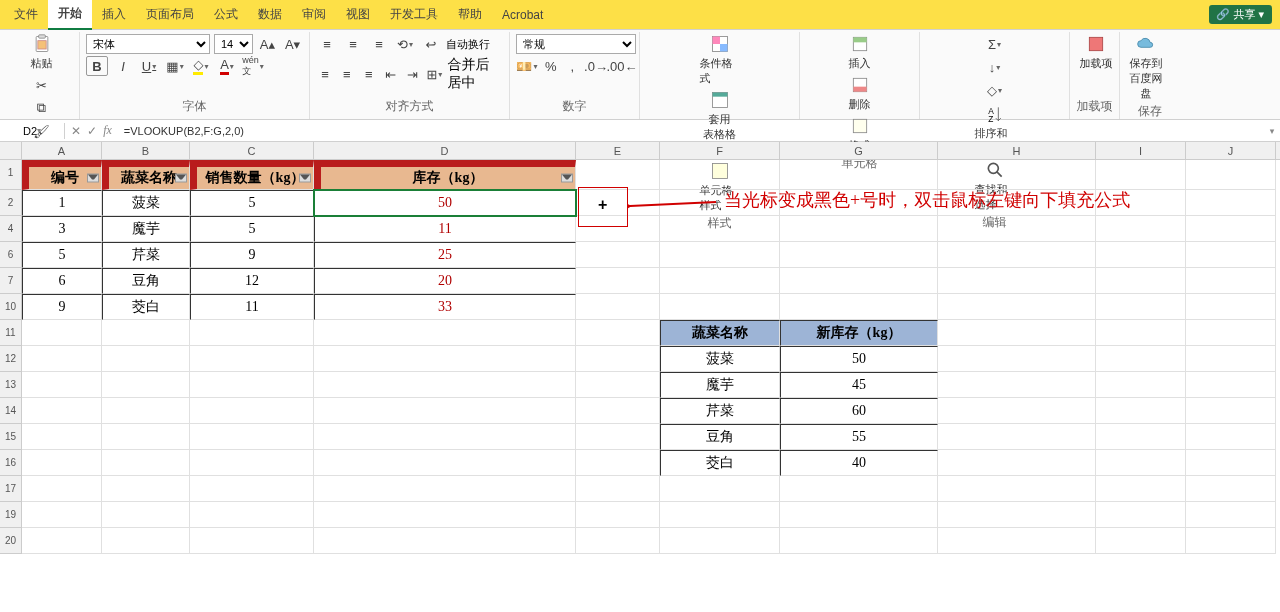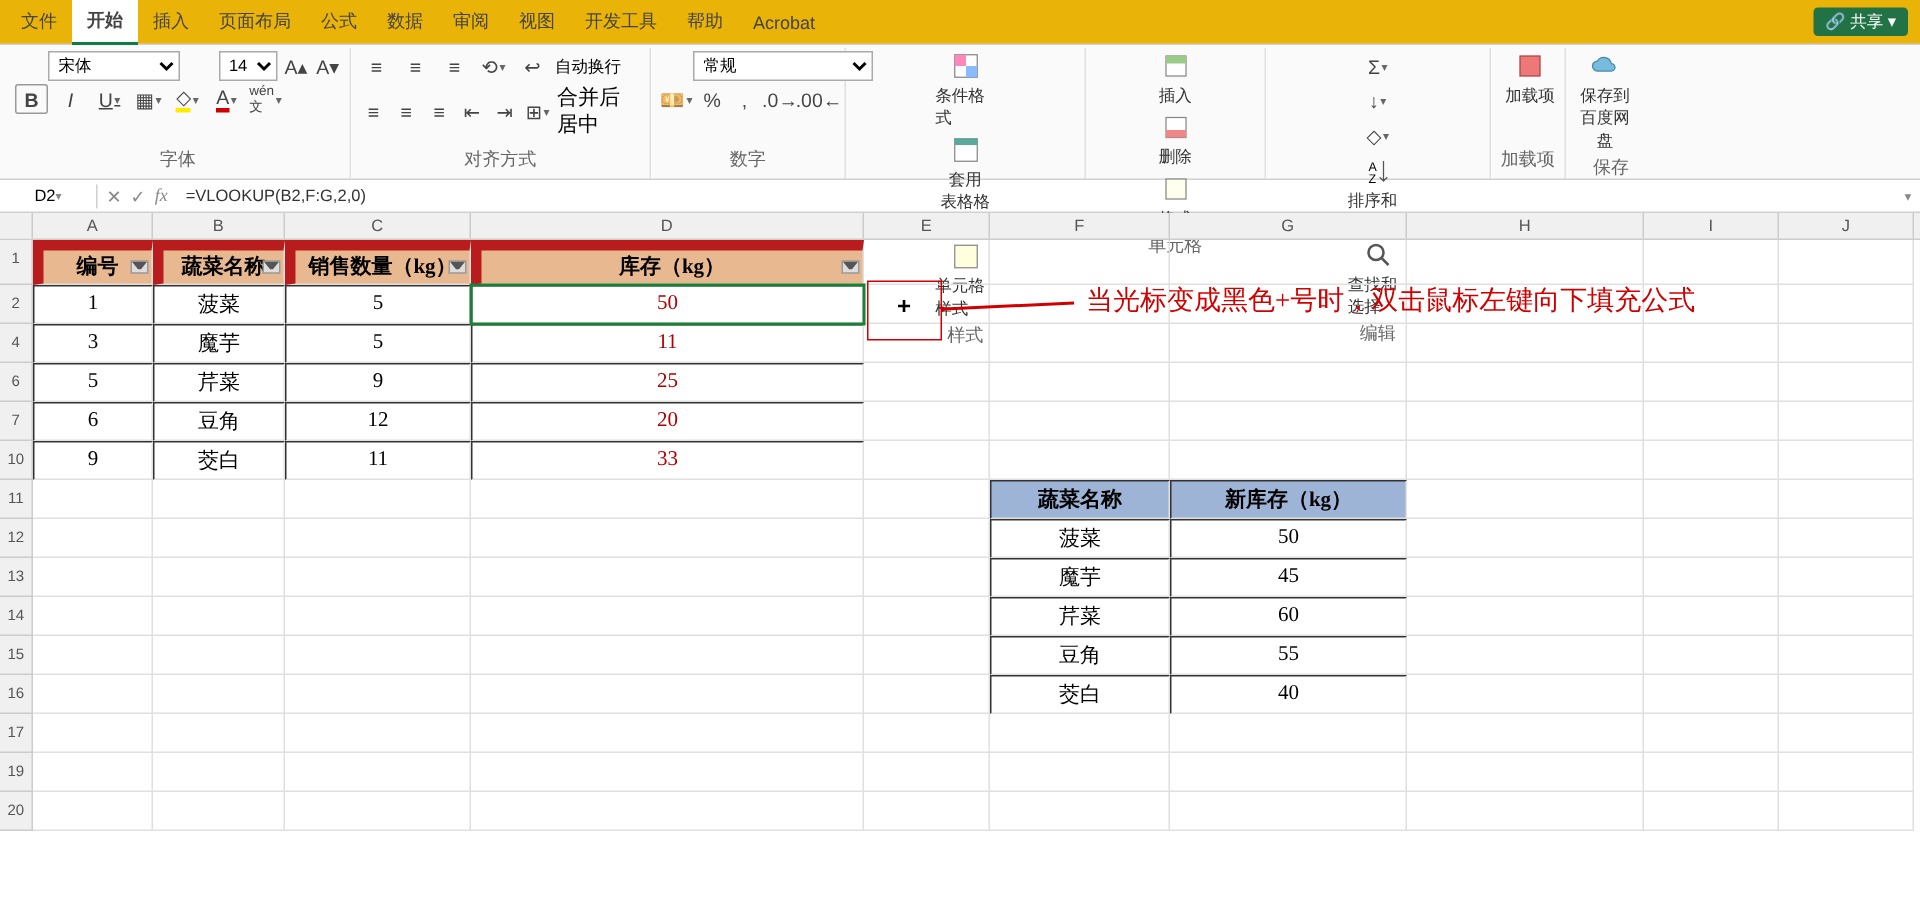--- a/index.html
+++ b/index.html
@@ -1,33 +1,33 @@
 <!DOCTYPE html>
 <html><head>
 <meta charset="utf-8">
 <style>
 * { margin: 0; padding: 0; box-sizing: border-box; }
 body { font-family: "Microsoft YaHei", sans-serif; font-size: 12px; background: #fff; width: 1280px; height: 612px; overflow: hidden; position: relative; }
 
 
-.menubar { display: flex; align-items: center; height: 30px; background: #eab308; border-bottom: 1px solid #d0d0d0; padding-left: 4px; text-align: center; }
+.menubar { display: flex; align-items: center; height: 30px; background: #fde047; border-bottom: 1px solid #d0d0d0; padding-left: 4px; text-align: center; }
 .menubar .mitem { padding: 6px 10px; color: #444; cursor: pointer; }
 .menubar .mitem.active { background: #fff; font-weight: bold; border-bottom: 2px solid #107c41; }
 .share-btn { margin-left: auto; margin-right: 8px; background: #217346; color: #fff; padding: 2px 8px; border-radius: 3px; font-size: 11px; cursor: pointer; }
 
 
 .ribbon { height: 90px; background: #fafafa; border-bottom: 1px solid #d0d0d0; display: flex; padding: 2px 4px 0 4px; }
 .rgroup { border-right: 1px solid #e0e0e0; padding: 2px 6px; display: flex; flex-direction: column; justify-content: space-between; position: relative; }
 .rgroup-body { display: flex; flex-direction: column; gap: 2px; flex: 1; }
 .rgroup-label { text-align: center; font-size: 12px; color: #666; padding: 2px 0; }
 .btn-big { display: flex; flex-direction: column; align-items: center; justify-content: center; width: 40px; cursor: pointer; font-size: 11px; color: #333; gap: 2px; }
 .btn-big svg { width: 20px; height: 20px; }
 .hstack { display: flex; gap: 4px; align-items: center; }
 .vstack { display: flex; flex-direction: column; gap: 3px; }
-.sel { border: 1px solid #aaa; background: #fff; height: 20px; font-size: 11px; padding: 0 2px; margin-left: 22px; }
+.sel { border: 1px solid #aaa; background: #fff; height: 20px; font-size: 11px; padding: 0 2px; }
 .iconbtn { width: 22px; height: 20px; border: 1px solid transparent; display: inline-flex; align-items: center; justify-content: center; cursor: pointer; color: #444; border-radius: 2px; font-size: 13px; }
 .iconbtn.drop::after { content: '▾'; font-size: 8px; margin-left: 1px; color: #666; }
 
 
 .fxbar { height: 22px; border-bottom: 1px solid #d0d0d0; display: flex; align-items: center; background: #fff; }
 .namebox { width: 65px; border-right: 1px solid #d0d0d0; padding: 2px 6px; font-size: 11px; display: flex; align-items: center; justify-content: center; }
 .namebox::after { content: '▾'; font-size: 8px; color: #888; }
 .fx-icons { display: flex; align-items: center; gap: 6px; padding: 0 6px; color: #888; font-size: 12px; }
 .fx-icons .fx { font-style: italic; font-family: serif; }
 .fx-input { flex: 1; padding: 2px 6px; font-size: 11px; color: #333; }
@@ -80,20 +80,38 @@
   <span class="mitem">审阅</span>
   <span class="mitem">视图</span>
   <span class="mitem">开发工具</span>
   <span class="mitem">帮助</span>
   <span class="mitem">Acrobat</span>
   <span class="share-btn">🔗 <span>共享</span> ▾</span>
 </div>
 
 <div class="ribbon">
 
+  <div class="rgroup" style="width:76px">
+    <div class="rgroup-body hstack">
+      <div class="btn-big">
+        <svg viewBox="0 0 24 24">
+            <rect x="5" y="3" width="14" height="18" rx="1" fill="#fff" stroke="#888"></rect>
+            <rect x="8" y="1" width="8" height="4" rx="1" fill="#ddd" stroke="#888"></rect>
+            <rect x="7" y="8" width="10" height="10" fill="#f4c178" stroke="#c88"></rect>
+          </svg>
+        <span>粘贴</span>
+      </div>
+      <div class="vstack">
+        <span class="iconbtn">✂</span>
+        <span class="iconbtn">⧉</span>
+        <span class="iconbtn">🖌</span>
+      </div>
+    </div>
+    <div class="rgroup-label">剪贴板</div>
+  </div>
 
   <div class="rgroup" style="width:230px">
     <div class="rgroup-body">
       <div class="hstack">
         <select class="sel" style="width:130px"><option>宋体</option></select>
         <select class="sel" style="width:40px"><option>14</option></select>
         <span class="iconbtn">A▴</span>
         <span class="iconbtn">A▾</span>
       </div>
       <div class="hstack">

